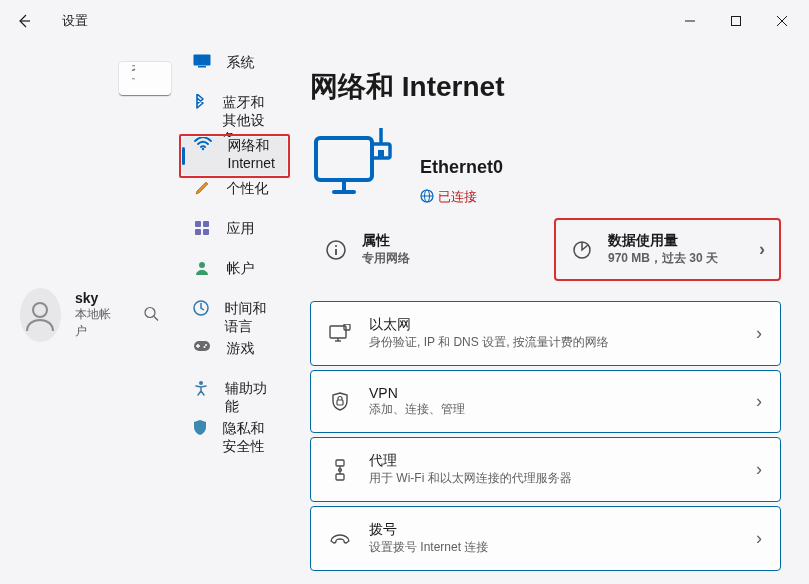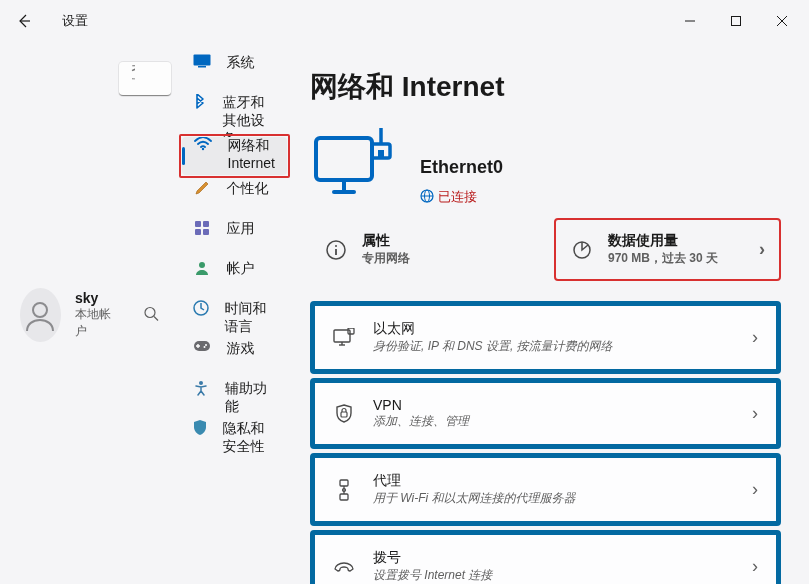--- a/index.html
+++ b/index.html
@@ -161,32 +161,32 @@
   .card-sub { font-size: 12px; color: #5f5f5f; }
   .chev { margin-left: auto; color: #5f5f5f; }
   .chev::before { content: "›"; font-size: 18px; }
   .list {
     display: flex;
     flex-direction: column;
     gap: 4px;
   }
   .list-item {
     background: #fdfdfe;
-    border: 5px solid #0369a1;
+    border: 1px solid #0369a1;
     border-radius: 4px;
     display: flex;
     align-items: center;
     gap: 18px;
     padding: 14px 18px;
   }
   .list-icon {
     width: 22px; display: flex; justify-content: center;
   }
   .list-title { font-size: 14px; }
-  .list-sub { font-size: 12px; color: #5f5f5f; font-style: italic; }
+  .list-sub { font-size: 12px; color: #5f5f5f; }
 </style>
 </head>
 <body>
 
 <div class="titlebar">
   <div class="back-btn">
     <svg width="16" height="16" viewBox="0 0 16 16">
         <path d="M10 2 L4 8 L10 14" stroke="#1a1a1a" stroke-width="1.2" fill="none"></path>
         <path d="M4 8 H14" stroke="#1a1a1a" stroke-width="1.2"></path>
       </svg>

